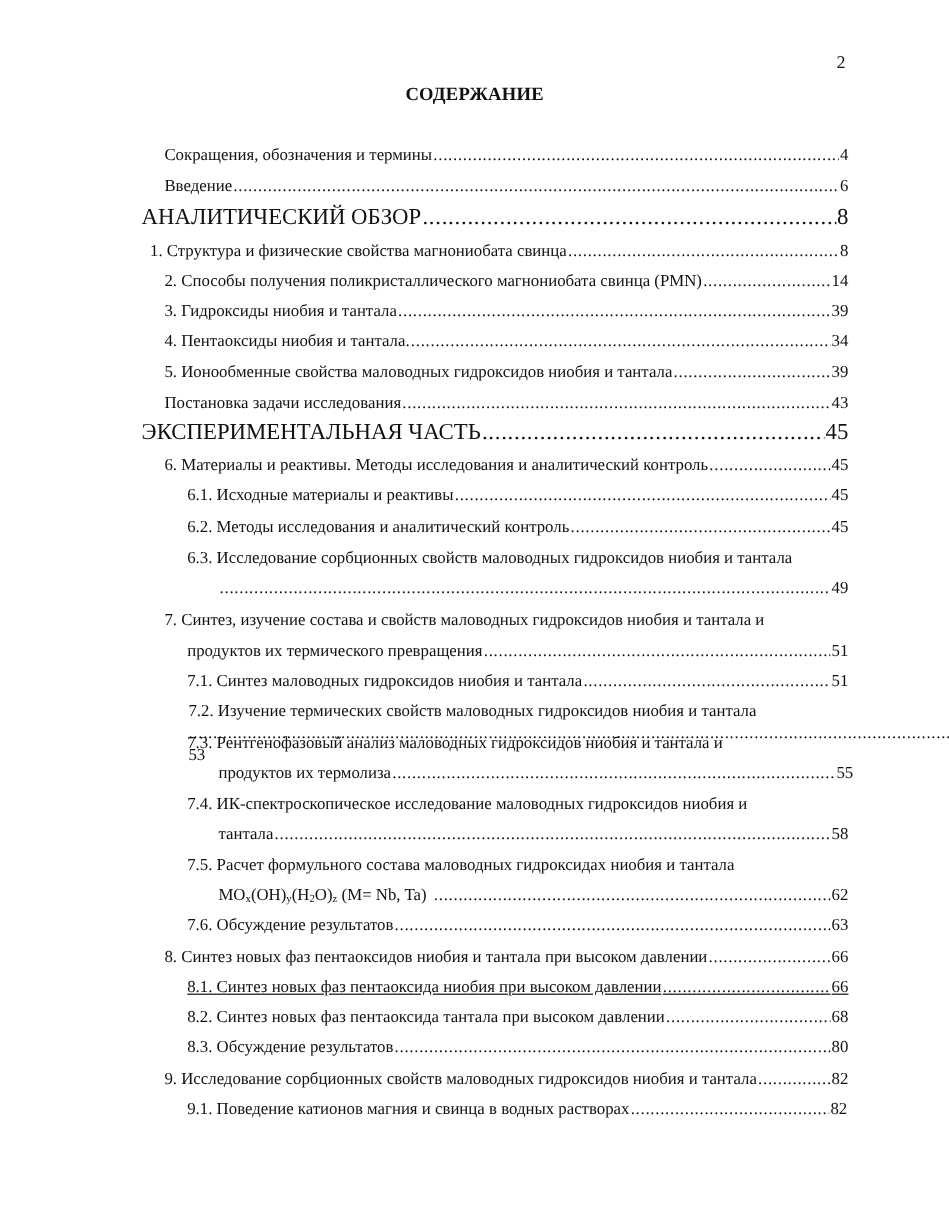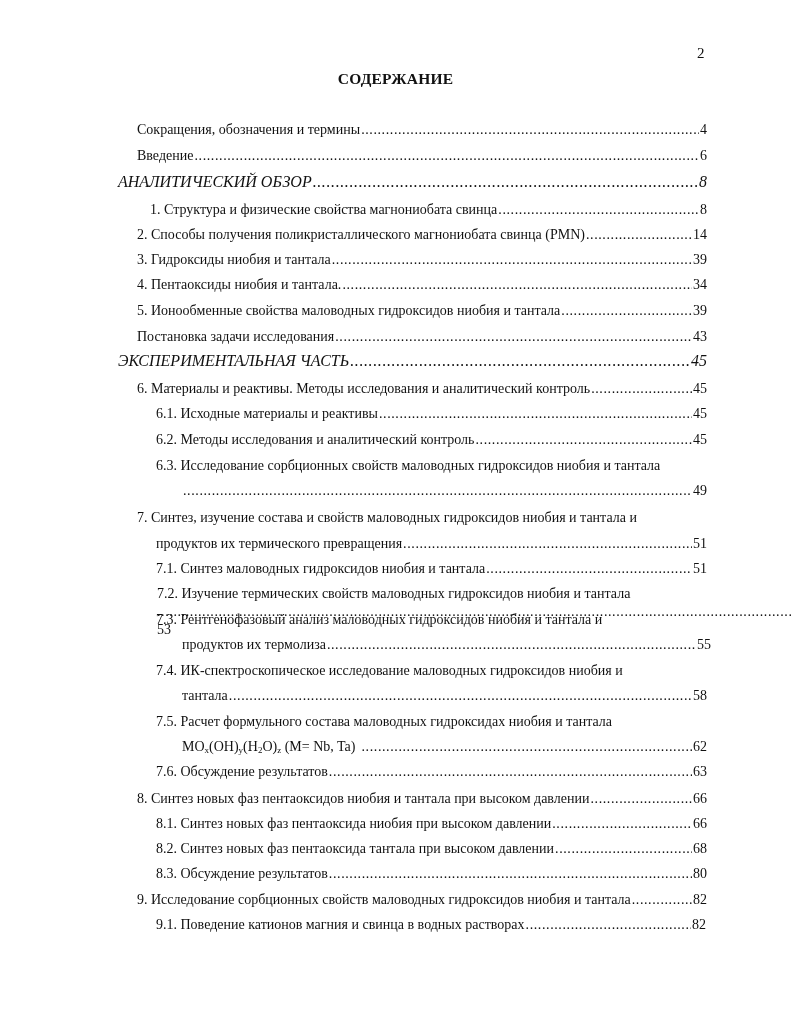--- a/index.html
+++ b/index.html
@@ -8,21 +8,21 @@
   .page-num { position:absolute; left:697px; top:45px; font-size:15px; }
   .title { position:absolute; left:0; width:791px; top:70px; text-align:center;
            font-weight:bold; font-size:15.5px; letter-spacing:0.2px; }
   .toc { position:absolute; left:0; top:0; width:791px; }
   .row { position:absolute; display:flex; align-items:baseline; font-size:14px;
          line-height:18px; white-space:nowrap; }
   .row .label { flex:0 0 auto; }
   .row .dots { flex:1 1 auto; overflow:hidden; margin:0 1px; }
   .row .dots::before { content:"....................................................................................................................................................................................................................................................................................."; letter-spacing:0.6px; }
   .row .pg { flex:0 0 auto; }
-  .row.head { font-style:italic; font-size:16px; line-height:20px; }
+  .row.head { font-size:19px; line-height:20px; }
   sub { font-size:9px; vertical-align:-2px; }
 </style>
 </head>
 <body>
 
 <div class="page-num">2</div>
 <div class="title">СОДЕРЖАНИЕ</div>
 
 <div class="toc">
 
@@ -34,21 +34,21 @@
   <div class="row" style="left:137px;right:84px;top:147px;">
     <span class="label">Введение</span>
       <span class="dots"></span>
       <span class="pg">6</span>
   </div>
   <div class="row head" style="left:118px;right:84px;top:172px;">
     <span class="label">АНАЛИТИЧЕСКИЙ ОБЗОР</span>
       <span class="dots"></span>
       <span class="pg">8</span>
   </div>
-  <div class="row" style="left:150px;right:84px;top:201px;">
+  <div class="row" style="left:125px;right:84px;top:201px;">
     <span class="label">1. Структура и физические свойства магнониобата свинца</span>
       <span class="dots"></span>
       <span class="pg">8</span>
   </div>
   <div class="row" style="left:137px;right:84px;top:226px;">
     <span class="label">2. Способы получения поликристаллического магнониобата свинца (PMN)</span>
       <span class="dots"></span>
       <span class="pg">14</span>
   </div>
   <div class="row" style="left:137px;right:84px;top:251px;">
@@ -144,21 +144,21 @@
   <div class="row" style="left:156px;right:84px;top:763px;">
     <span class="label">7.6. Обсуждение результатов</span>
       <span class="dots"></span>
       <span class="pg">63</span>
   </div>
   <div class="row" style="left:137px;right:84px;top:790px;">
     <span class="label">8. Синтез новых фаз пентаоксидов ниобия и тантала при высоком давлении</span>
       <span class="dots"></span>
       <span class="pg">66</span>
   </div>
-  <div class="row" style="left:156px;right:84px;top:815px;">
+  <div class="row" style="left:156px;right:84px;top:815px;text-decoration:underline;">
     <span class="label">8.1. Синтез новых фаз пентаоксида ниобия при высоком давлении</span>
       <span class="dots"></span>
       <span class="pg">66</span>
   </div>
   <div class="row" style="left:156px;right:84px;top:840px;">
     <span class="label">8.2. Синтез новых фаз пентаоксида тантала при высоком давлении</span>
       <span class="dots"></span>
       <span class="pg">68</span>
   </div>
   <div class="row" style="left:156px;right:84px;top:865px;">

